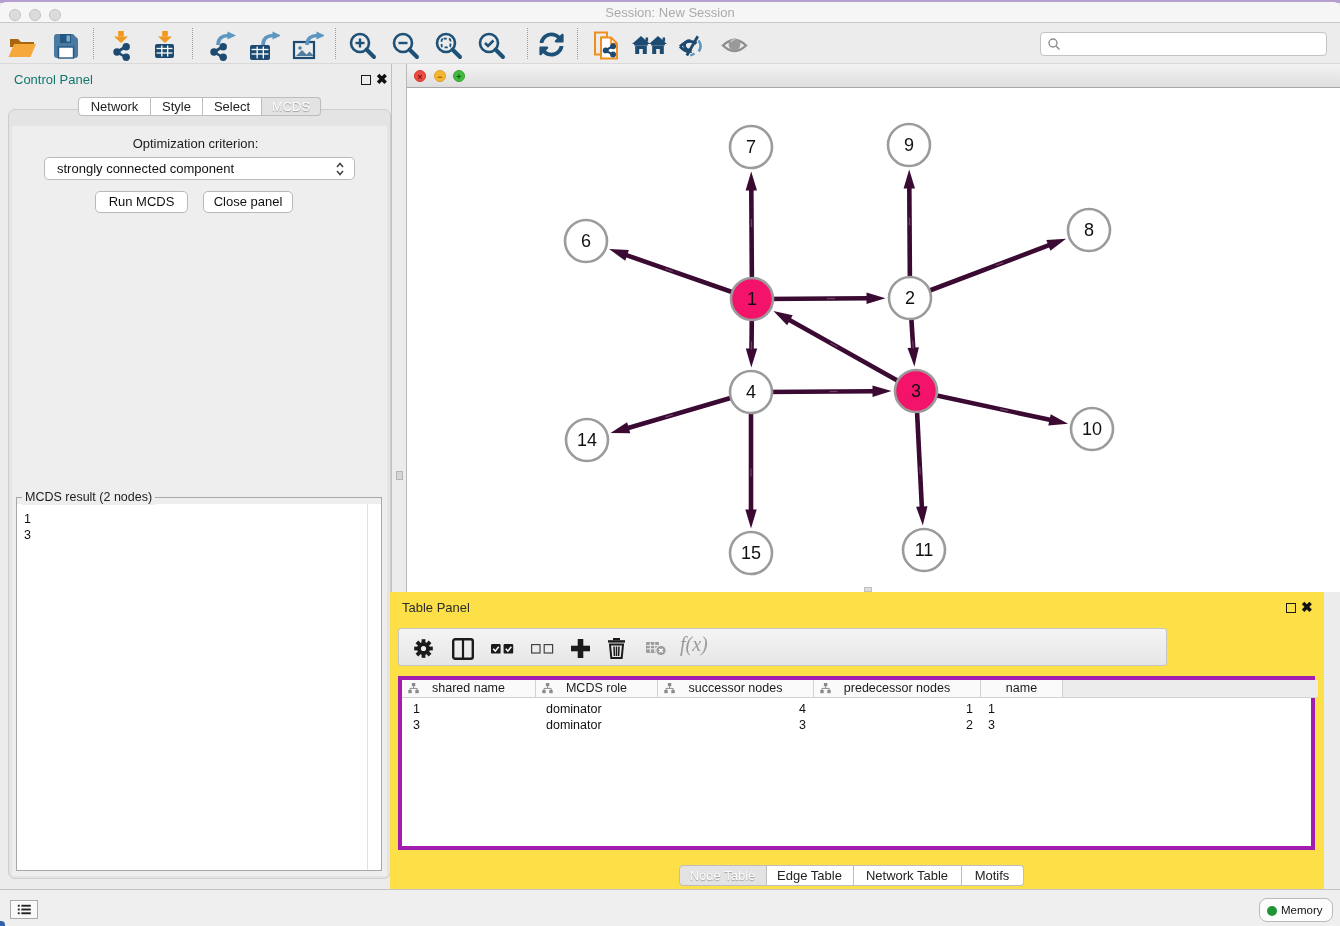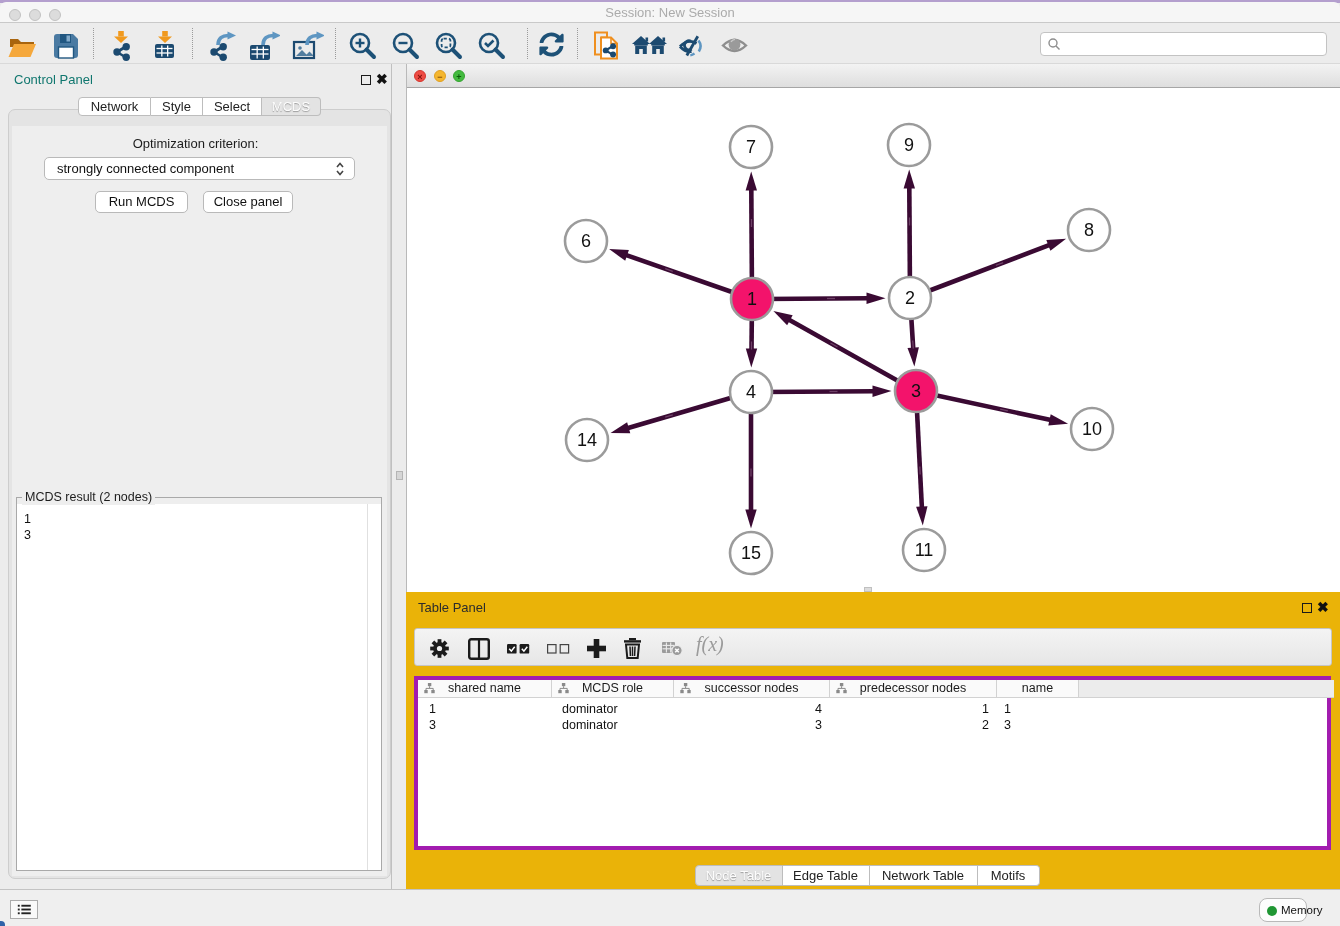--- a/index.html
+++ b/index.html
@@ -30,31 +30,31 @@
 #fieldlabel{position:absolute;left:5px;top:-8px;background:#eeeeee;padding:0 3px;font-size:12.5px;color:#1c1c1c;line-height:15px}
 #fieldwhite{position:absolute;left:0px;top:6px;width:364px;height:366px;background:#fff}
 #fieldscroll{position:absolute;right:13px;top:0;width:1px;height:366px;background:#e0e0e0}
 .mono{font-size:12.5px;color:#111}
 #divhandle{left:396px;top:471px;width:7px;height:9px;background:#d6d6d6;border:1px solid #b5b5b5}
 #netwin{left:406px;top:64px;width:934px;height:528px;background:#fff;border-left:1px solid #b9b9b9}
 #nettitle{position:absolute;left:0;top:0;width:934px;height:24px;background:linear-gradient(#f3f3f3,#dedede);border-bottom:1px solid #a6a6a6}
 #nettext{position:absolute;top:4px;left:0;width:100%;text-align:center;font-size:13px;font-weight:bold;color:#2a2a2a}
 .mac{position:absolute;top:5.5px;width:12px;height:12px;border-radius:50%;font-size:9px;line-height:12px;text-align:center;font-weight:bold}
 #canvashandle{position:absolute;left:457px;top:523px;width:8px;height:5px;background:#dcdcdc;border:1px solid #c0c0c0}
-#tablepanel{left:406px;top:592px;width:934px;height:297px;background:#eab308}
+#tablepanel{left:390px;top:592px;width:934px;height:297px;background:#fde047}
 #tp-title{position:absolute;left:12px;top:8px;font-size:13px;color:#2c2c2c}
-#tp-toolbar{position:absolute;left:8px;top:36px;width:918px;height:38px;background:linear-gradient(#f4f4f4,#e6e6e6);border:1px solid #c5c5c5;border-radius:3px}
+#tp-toolbar{position:absolute;left:8px;top:36px;width:769px;height:38px;background:linear-gradient(#f4f4f4,#e6e6e6);border:1px solid #c5c5c5;border-radius:3px}
 #tbl{position:absolute;left:8px;top:84px;width:917px;height:174px;background:#fff;border:4px solid #a21caf}
 .hcell{position:absolute;top:0;height:18px;background:#fafafa;border-right:1px solid #d2d2d2;border-bottom:1px solid #d2d2d2;font-size:12.5px;color:#1c1c1c;text-align:center;line-height:17px}
 .hrest{position:absolute;top:0;height:18px;background:#ececec;border-bottom:1px solid #d2d2d2}
 .cell{position:absolute;font-size:12.5px;color:#111;height:16px;line-height:16px}
 .btabrow{position:absolute;left:-6px;top:273px;width:934px;display:flex;justify-content:center}
 #statusbar{left:0;top:889px;width:1340px;height:37px;background:#efefef;border-top:1px solid #c3c3c3}
 #listbtn{position:absolute;left:10px;top:10px;width:28px;height:19px;background:#f9f9f9;border:1px solid #ababab}
-#membtn{position:absolute;left:1259px;top:8px;width:48px;height:24px;background:#fdfdfd;border:1px solid #b9b9b9;border-radius:8px;font-size:11.5px;color:#111;line-height:22px;text-align:left;padding-left:21px}
+#membtn{position:absolute;left:1259px;top:8px;width:74px;height:24px;background:#fdfdfd;border:1px solid #b9b9b9;border-radius:8px;font-size:11.5px;color:#111;line-height:22px;text-align:left;padding-left:21px}
 #memdot{position:absolute;left:7px;top:7px;width:10px;height:10px;border-radius:50%;background:#1f9633}
 </style></head>
 <body>
 <div id="purpletop"></div>
 <div class="abs" id="titlebar">
   <div class="tl" style="left:8.5px"></div>
     <div class="tl" style="left:28.5px"></div>
     <div class="tl" style="left:48.5px"></div>
   <div id="wintitle">Session: New Session</div>
 </div>

